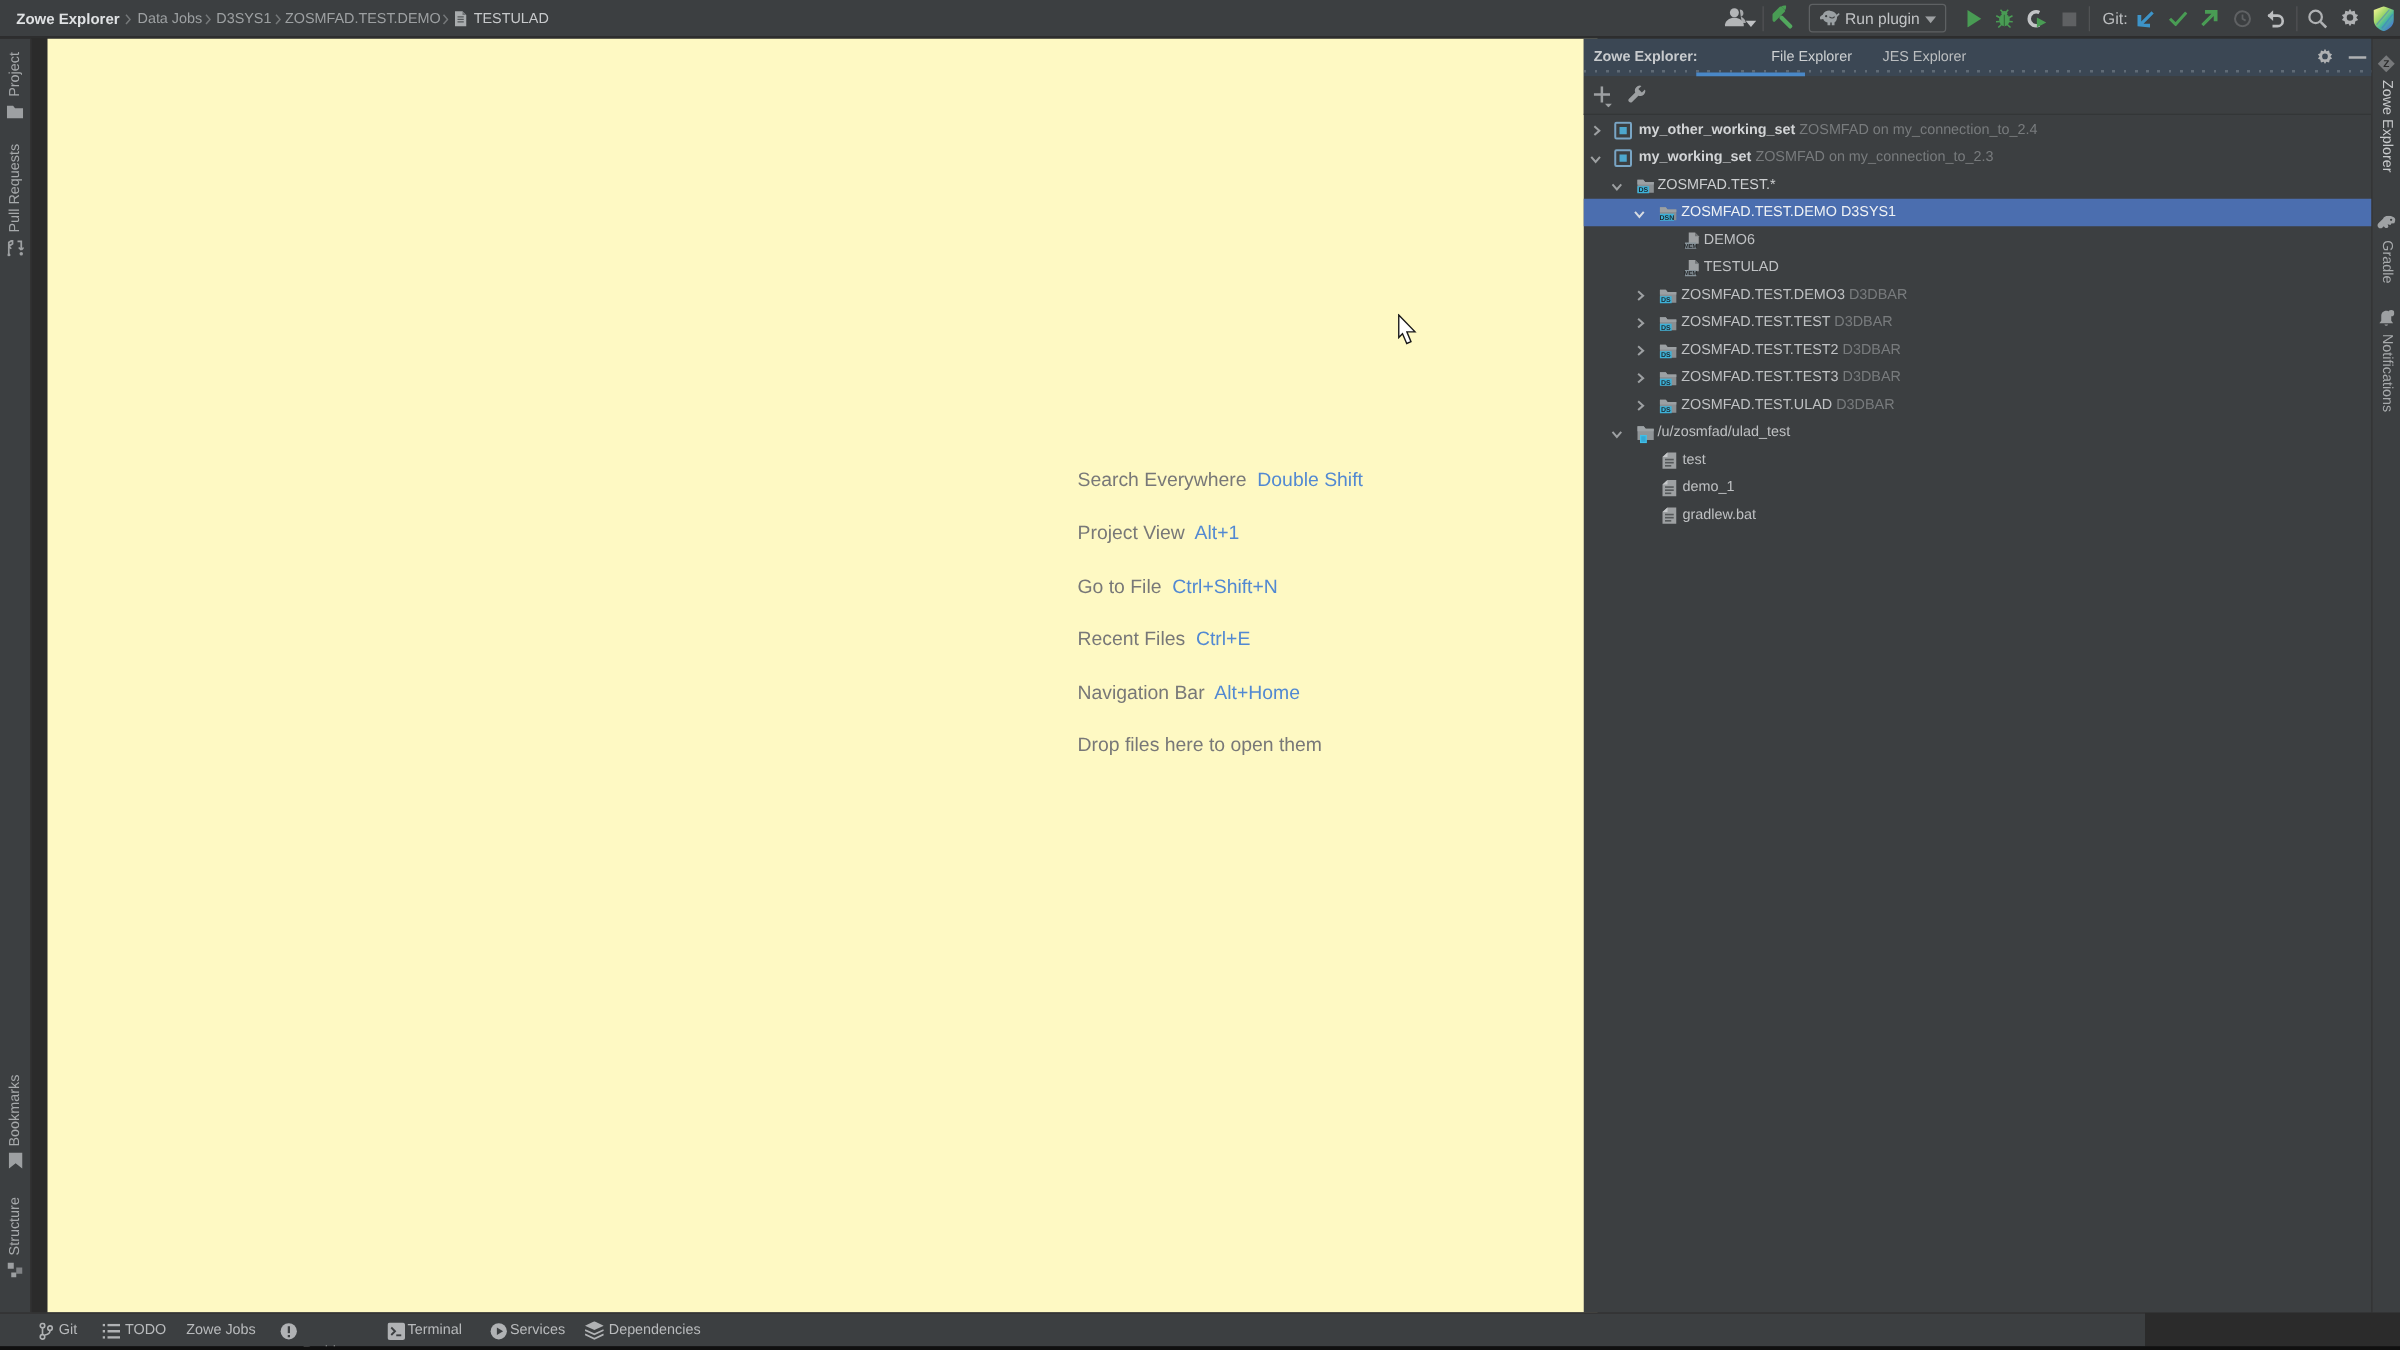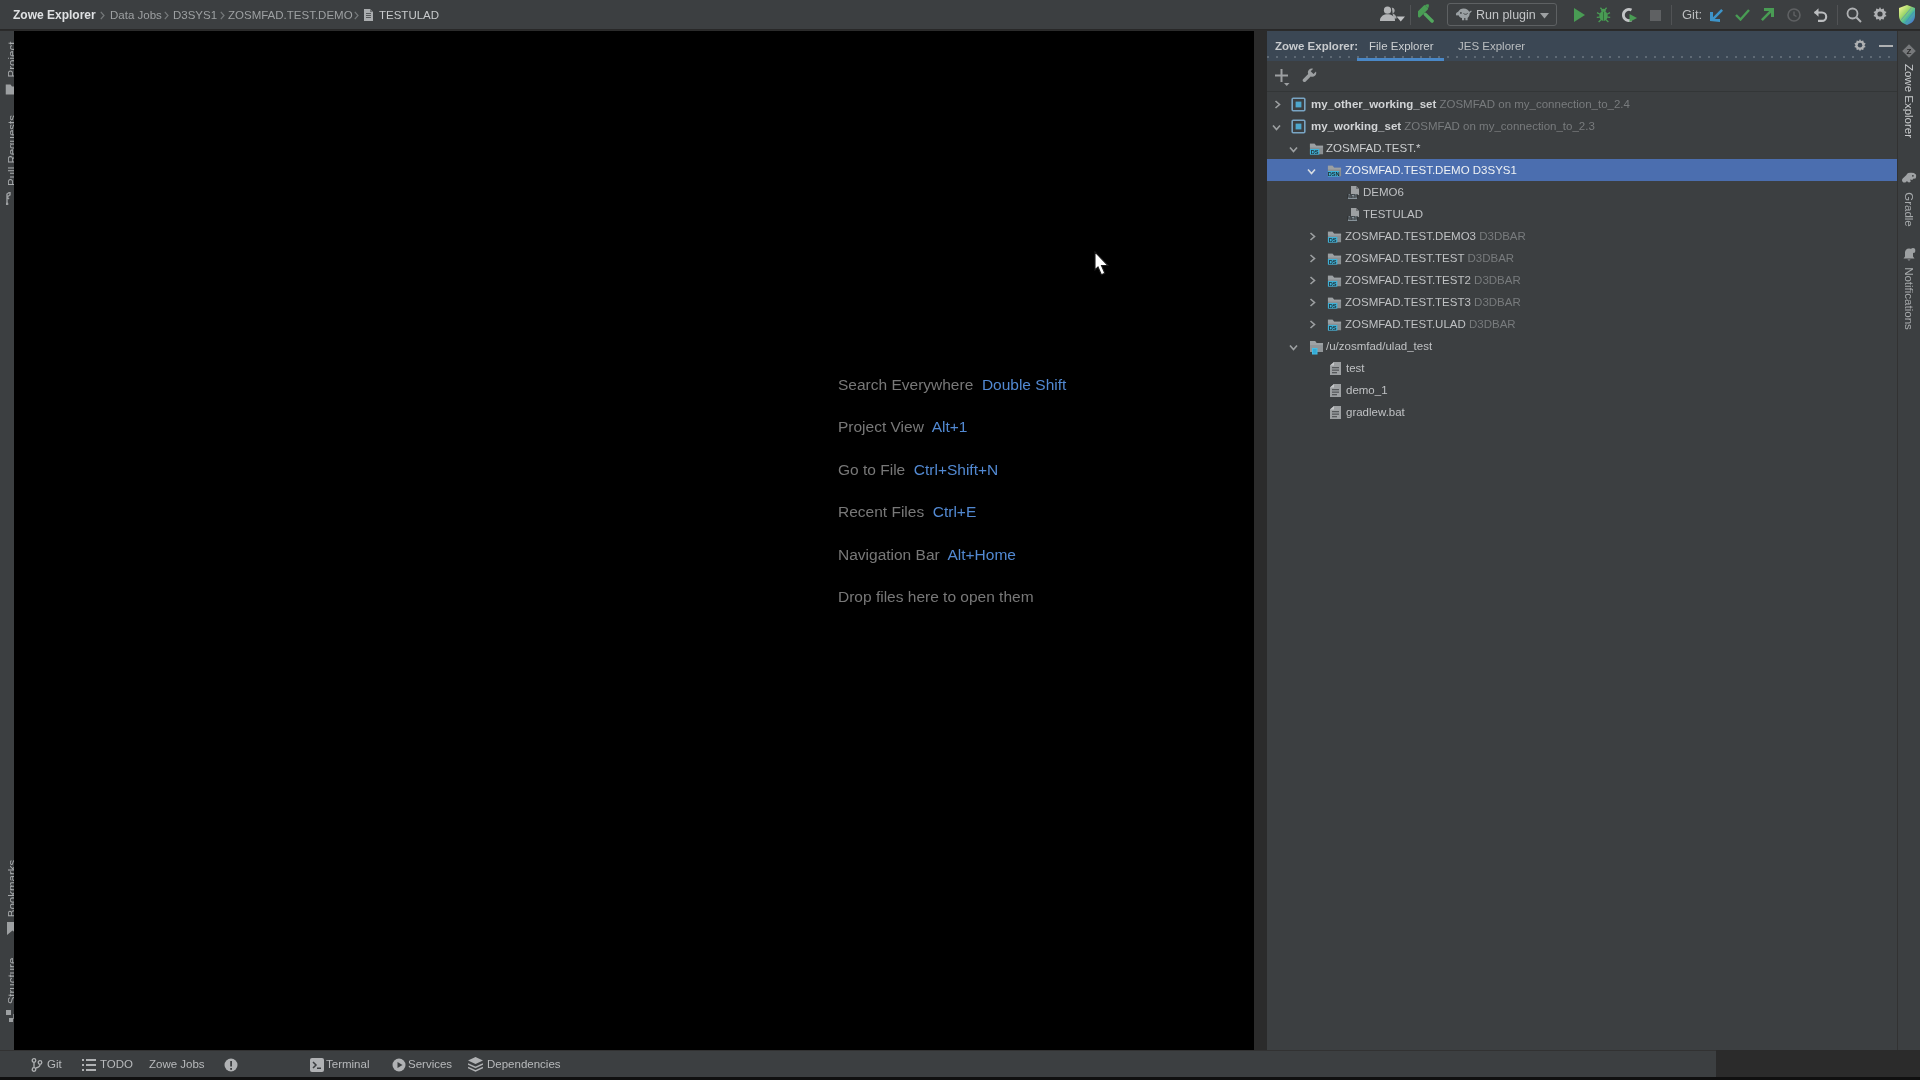--- a/index.html
+++ b/index.html
@@ -5,22 +5,22 @@
   * { margin:0; padding:0; box-sizing:border-box; }
   html,body { width:1920px; height:1080px; overflow:hidden; background:#2b2b2b;
     font-family:"Liberation Sans", sans-serif; }
   .abs { position:absolute; }
   #topbar { position:absolute; left:0; top:0; width:1920px; height:30px;
     background:#3c3f41; border-bottom:1px solid #282828; }
   #leftstripe { position:absolute; left:0; top:31px; width:25px; height:1019px;
     background:#3c3f41; border-right:1px solid #323232; }
   #rightstripe { position:absolute; left:1897px; top:31px; width:23px; height:1019px;
     background:#3c3f41; border-left:1px solid #323232; }
-  #editor { position:absolute; left:14px; top:31px; width:1240px; height:1019px;
-    background:#000000; }
+  #editor { position:absolute; left:38px; top:31px; width:1240px; height:1019px;
+    background:#fef9c3; }
   #panel { position:absolute; left:1267px; top:31px; width:630px; height:1019px;
     background:#3c3f41; }
   #statusbar { position:absolute; left:0; top:1050px; width:1716px; height:27px;
     background:#3c3f41; border-top:1px solid #323232; }
   #blackstrip { position:absolute; left:0; top:1077px; width:1920px; height:3px;
     background:#101010; }
   
   .crumb { position:absolute; top:0; height:30px; line-height:30px; font-size:11.5px; color:#9da0a2; white-space:nowrap; }
   .crumb b { color:#dfe1e3; font-weight:bold; font-size:12px; }
   
@@ -30,21 +30,21 @@
   .vright { transform:rotate(90deg); }
   .vleft > svg { transform:rotate(90deg); }
   .vright > svg { transform:rotate(-90deg); }
   
   .hint { position:absolute; left:824px; font-size:15.5px; line-height:22px; color:#787878; white-space:nowrap; }
   .hint .k { color:#5289d2; }
   
   #phead { position:absolute; left:0; top:0; width:630px; height:30px; background:#3b4754; }
   #phead .title { position:absolute; left:8px; top:0; height:30px; line-height:30px;
     font-size:11.5px; color:#c8cbce; font-weight:bold; }
-  .ptab { position:absolute; top:0; height:24px; line-height:30px; font-size:11.5px; color:#bbbec0; }
+  .ptab { position:absolute; top:0; height:24px; line-height:30px; font-size:11.5px; color:#bbbec0;margin-left:48px; }
   #ptoolbar { position:absolute; left:0; top:30px; width:630px; height:31px;
     background:#3c3f41; border-bottom:1px solid #333637; }
   
   .trow { position:absolute; left:0; width:630px; height:22px; line-height:22px;
     font-size:11.5px; color:#bfc1c3; white-space:nowrap; }
   .trow .sfx { color:#787b7d; }
   .trow.sel { background:#4b6eaf; color:#e8eaec; }
   .chev { position:absolute; }
   .ticon { position:absolute; top:4px; }
   .tlabel { position:absolute; top:0; }

